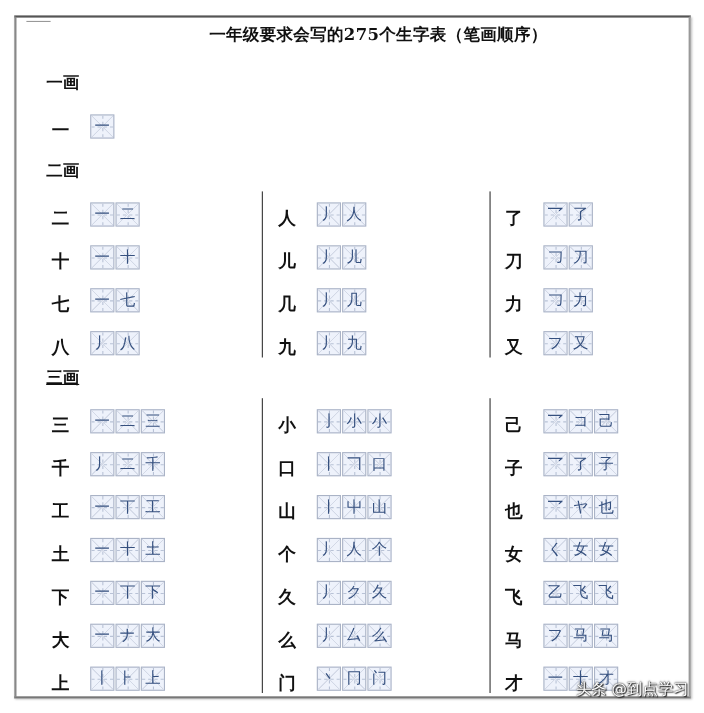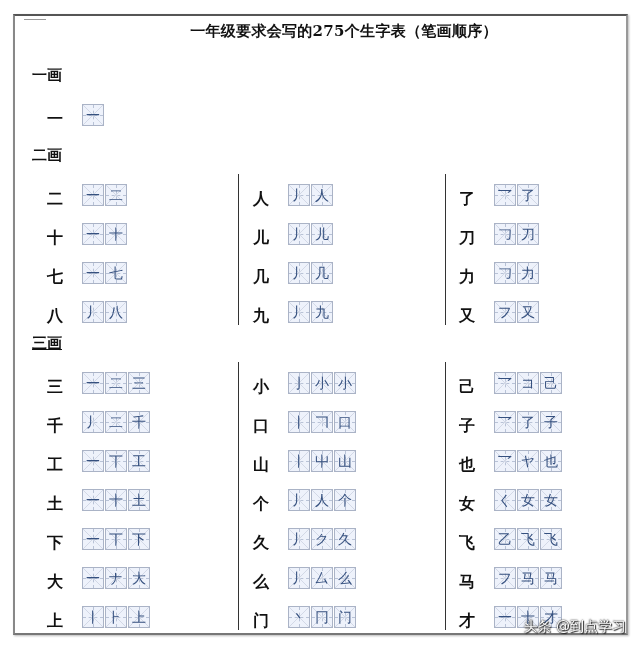--- a/index.html
+++ b/index.html
@@ -6,21 +6,21 @@
   body { width: 640px; height: 648px; position: relative; overflow: hidden;
          font-family: "DejaVu Serif", "Liberation Serif", serif; color: #111; }
   .frame { position: absolute; left: 13px; top: 14px; width: 611px; height: 617px;
            border-top: 2px solid #555; border-left: 2px solid #888; border-right: 2px solid #999;
            border-bottom: 2px solid #777; box-shadow: 1px 1px 2px #bbb; background: #fff; }
   .corner-mark { position: absolute; left: 24px; top: 19px; width: 22px; height: 0;
                  border-top: 1px solid #999; }
   .title { position: absolute; left: 0; width: 640px; top: 22px; text-align: center;
            font-size: 15px; font-weight: bold; letter-spacing: 0.3px; padding-left: 6px; }
   .title span { position: relative; left: 18px; }
-  .section-heading { position: absolute; left: 32px; font-size: 15px; font-weight: bold; }
+  .section-heading { position: absolute; left: 42px; font-size: 15px; font-weight: bold; }
   .row { position: absolute; height: 24px; display: flex; align-items: center; }
   .char { width: 18px; font-size: 16px; font-weight: bold; text-align: center; margin-top: 8px; }
   .cells { display: flex; margin-left: 18px; }
   .cell { width: 20px; height: 20px; border: 1px solid #aab3c6; background: #eef2fb;
           position: relative; margin-right: 1px; overflow: hidden;
           display: flex; align-items: center; justify-content: center;
           font-size: 14px; color: #35507f; font-family: "DejaVu Sans", sans-serif; }
   .cell::before { content: ""; position: absolute; left: 50%; top: 0; bottom: 0;
                   border-left: 1px dashed #b8c2d6; }
   .cell::after { content: ""; position: absolute; top: 50%; left: 0; right: 0;

